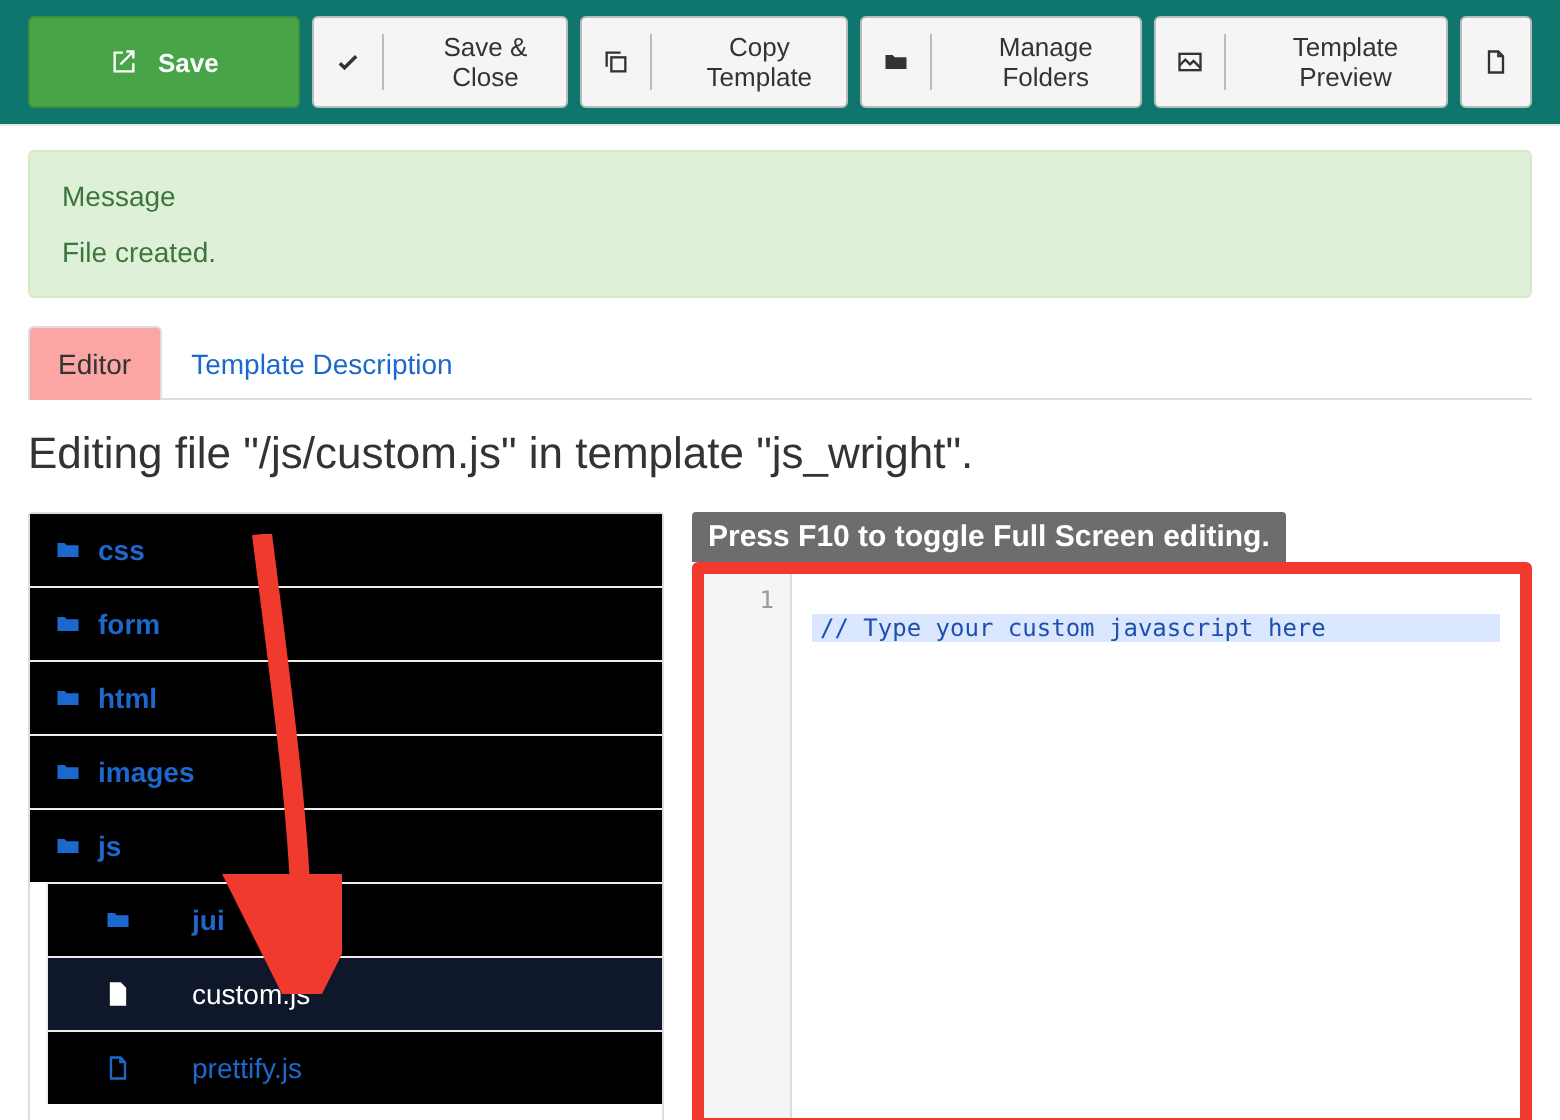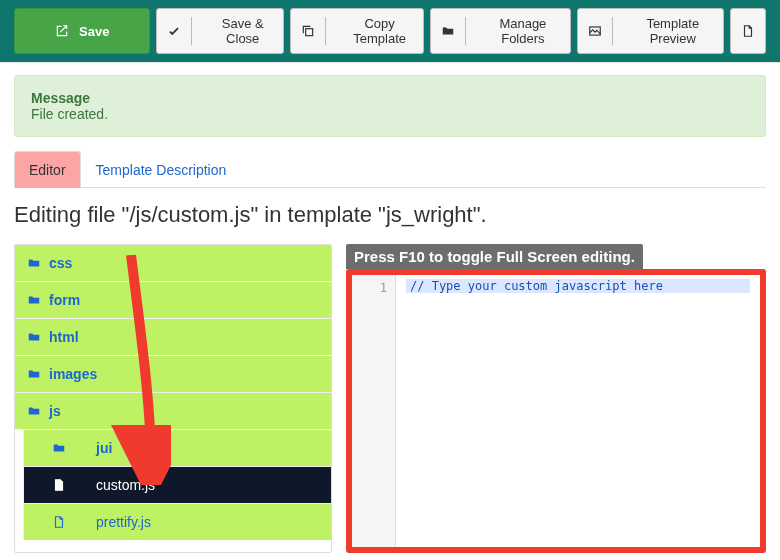--- a/index.html
+++ b/index.html
@@ -16,40 +16,40 @@
   .btn-split { padding: 0; overflow: visible; text-align: center; }
   .btn-split .lead { display: inline-flex; align-items: center; justify-content: center; padding: 7px 10px; border-right: 1px solid #bbb; }
   .btn-split .lbl { padding: 7px 14px; }
   .btn-iconly { padding: 7px 10px; }
 
   .content { padding: 12px 14px 0 14px; }
   .alert {
     background: #dff0d8; border: 1px solid #d6e9c6; border-radius: 3px;
     padding: 14px 16px; color: #3c763d; margin-bottom: 14px;
   }
-  .alert .title { font-weight: 700; margin-bottom: 0; }
+  .alert .title { font-weight: 400; margin-bottom: 12px; }
   .alert .body { color: #3c763d; }
 
   .tabs { display: flex; border-bottom: 1px solid #ddd; margin-bottom: 14px; }
   .tab {
     padding: 10px 14px; font-size: 14px; color: #1d68cd; cursor: pointer;
     border: 1px solid transparent; border-bottom: none;
     border-top-left-radius: 3px; border-top-right-radius: 3px;
     margin-bottom: -1px;
   }
   .tab.active { color: #333; background: #fca5a5; border-color: #ddd; }
   .heading { font-size: 22px; font-weight: 400; margin: 8px 0 16px 0; }
 
   .workspace { display: flex; gap: 14px; }
   .sidebar { width: 318px; border: 1px solid #ddd; border-radius: 2px; }
   .node {
     display: flex; align-items: center; gap: 8px;
     padding: 10px 12px; border-top: 1px solid #eee;
     color: #1d68cd; font-weight: 600; cursor: pointer; font-size: 14px;
-    background: #bef264;
+    background: #000000;
   }
   .node:first-child { border-top: none; }
   .node .fico { display: inline-flex; width: 14px; height: 14px; }
   .node.child { padding-left: 28px; border-left: 1px solid #eee; margin-left: 8px; gap: 30px; }
   .node.file { font-weight: 500; }
   .node.selected { background: #0f172a; color: #fff; }
   .node.selected .fico svg { stroke: #fff; fill: #fff; }
 
   .editor-pane { flex: 1; position: relative; }
   .hint {
@@ -58,21 +58,21 @@
   }
   .code-frame {
     border: 6px solid #f13a2e; border-radius: 3px;
     height: 284px; background: #fff; display: flex;
   }
   .gutter {
     width: 44px; background: #f5f5f5; border-right: 1px solid #ddd;
     text-align: right; padding: 6px 8px 6px 4px; color: #999; font-family: Menlo, Consolas, monospace; font-size: 12px;
   }
   .code {
-    flex: 1; padding: 4px 10px; font-family: Menlo, Consolas, monospace; font-size: 12px;
+    flex: 1; padding: 20px 10px; font-family: Menlo, Consolas, monospace; font-size: 12px;
     background: #fff;
   }
   .code .line1 { display: block; color: #1c4fb1; background: #dbe7ff; padding: 0 4px; }
 
   .arrow-annot { position: absolute; top: 10px; left: 96px; width: 60px; height: 230px; pointer-events: none; }
 </style>
 </head>
 <body>
 
 <div class="toolbar">

